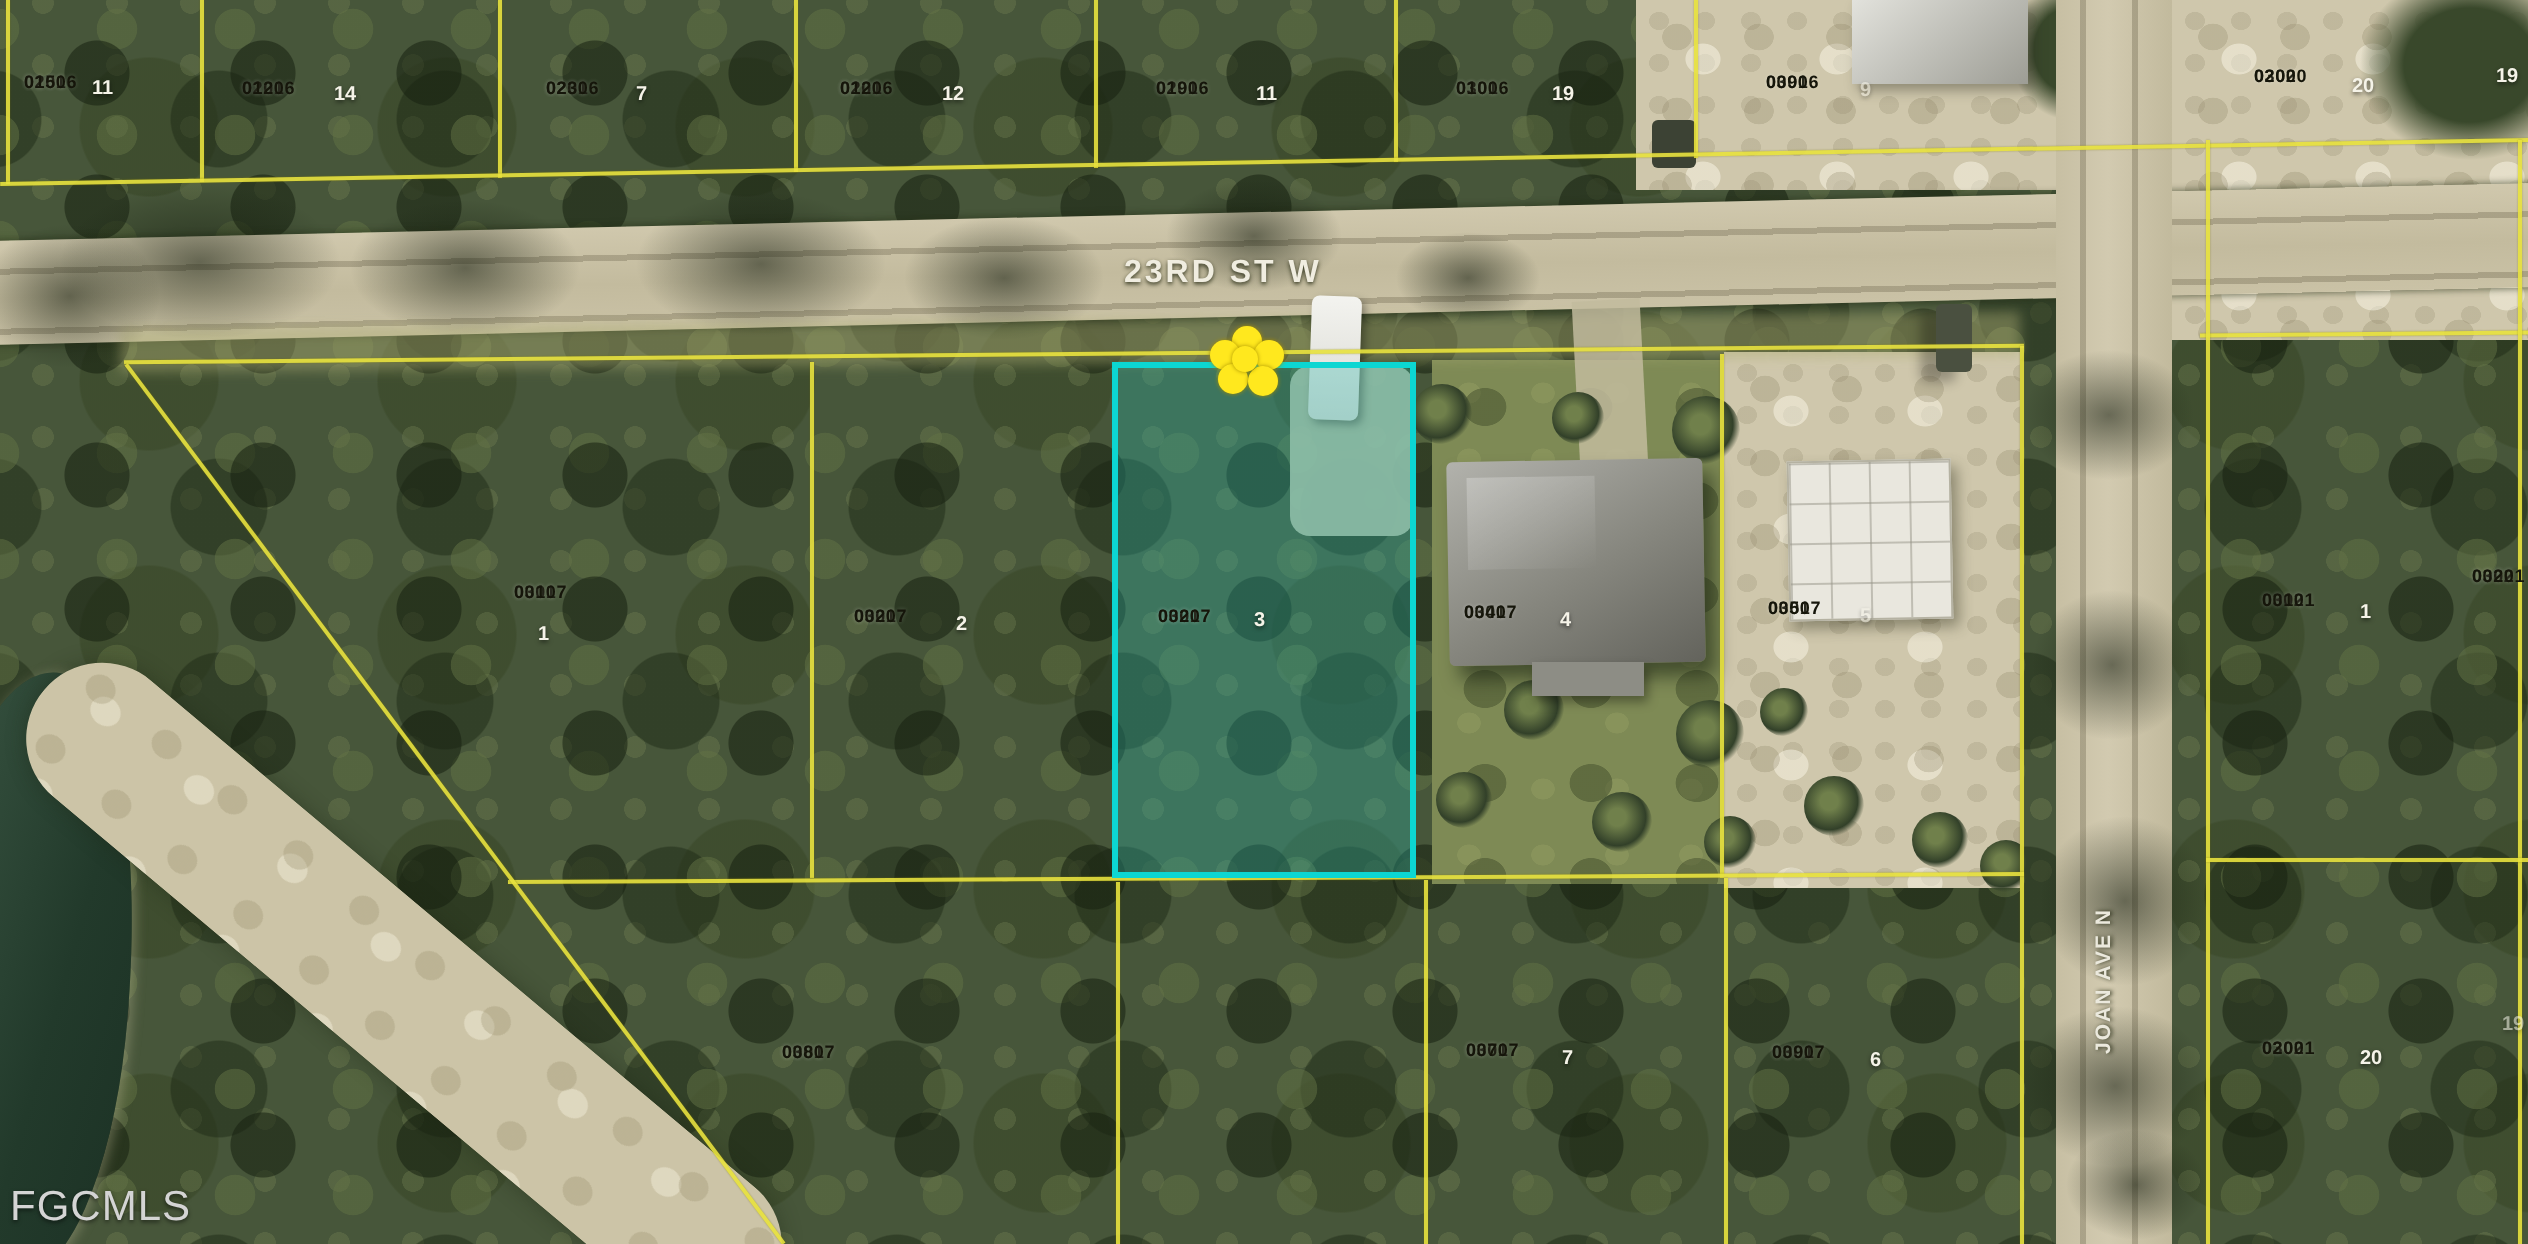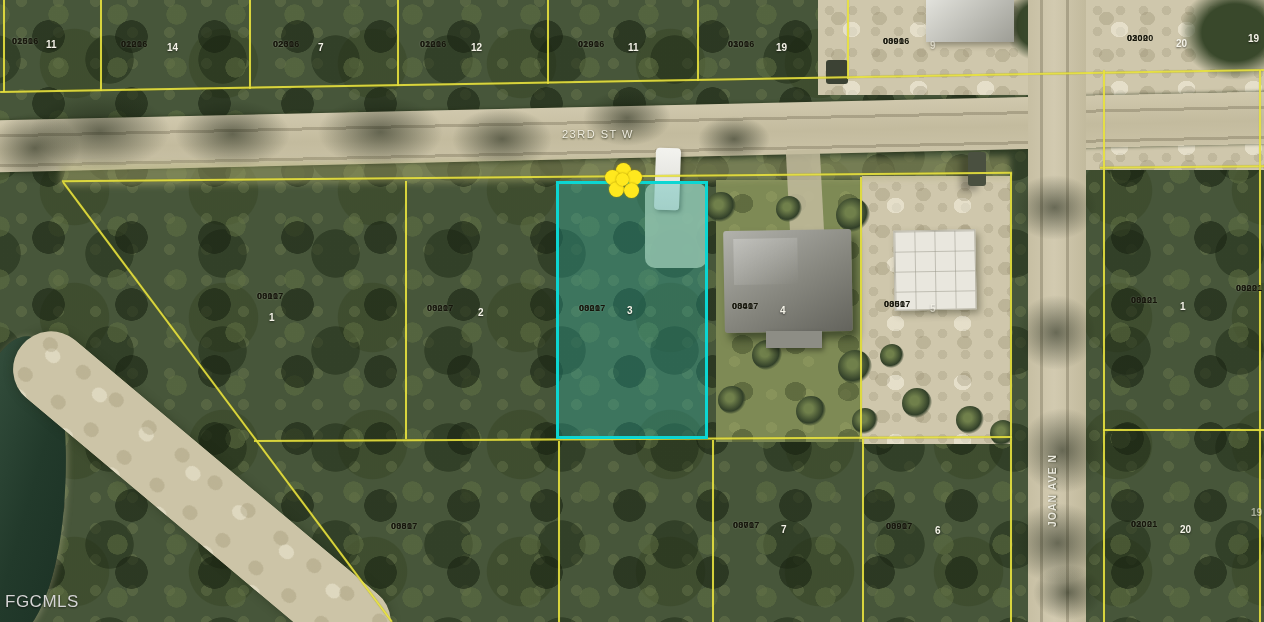--- a/index.html
+++ b/index.html
@@ -108,26 +108,26 @@
   #flower .p3{left:23px;top:7px;} #flower .p4{left:5px;top:19px;}
   #flower .p5{left:20px;top:20px;}#flower .p6{left:12px;top:10px;width:13px;height:13px;}
 
   
   .plabel{font-weight:bold;font-size:9px;line-height:1.12;letter-spacing:.3px;
     color:#15150a;text-shadow:0 0 2px rgba(255,255,255,.2);white-space:nowrap;}
   .plabel span{position:static;display:block;}
   .lotnum{font-weight:bold;font-size:10px;color:#f5f3e8;
     text-shadow:0 1px 2px rgba(0,0,0,.55);}
   .lotnum.faint{opacity:.55;}
-  #street-h{left:562px;top:128px;font-weight:normal;font-size:11px;letter-spacing:1.5px;
+  #street-h{left:562px;top:128px;font-weight:bold;font-size:16px;letter-spacing:1.5px;
     color:#f0ede0;text-shadow:0 1px 2px rgba(35,40,18,.9);}
   #street-v{left:1046px;top:441px;height:86px;writing-mode:vertical-rl;transform:rotate(180deg);
     font-weight:bold;font-size:10.5px;letter-spacing:1px;color:#ebe9dd;
     text-shadow:0 1px 2px rgba(35,40,18,.9);}
-  #watermark{left:5px;top:592px;font-size:17px;letter-spacing:.5px;color:#d4d4d4;
+  #watermark{left:5px;top:592px;font-size:21px;letter-spacing:.5px;color:#d4d4d4;
     text-shadow:0 1px 2px rgba(0,0,0,.55);}
 </style>
 </head>
 <body>
 
 <div id="map">
 
   <div id="forest"></div>
   <div id="sand-ne" class="sand"></div>
   <div id="sand-topmid" class="sand"></div>

